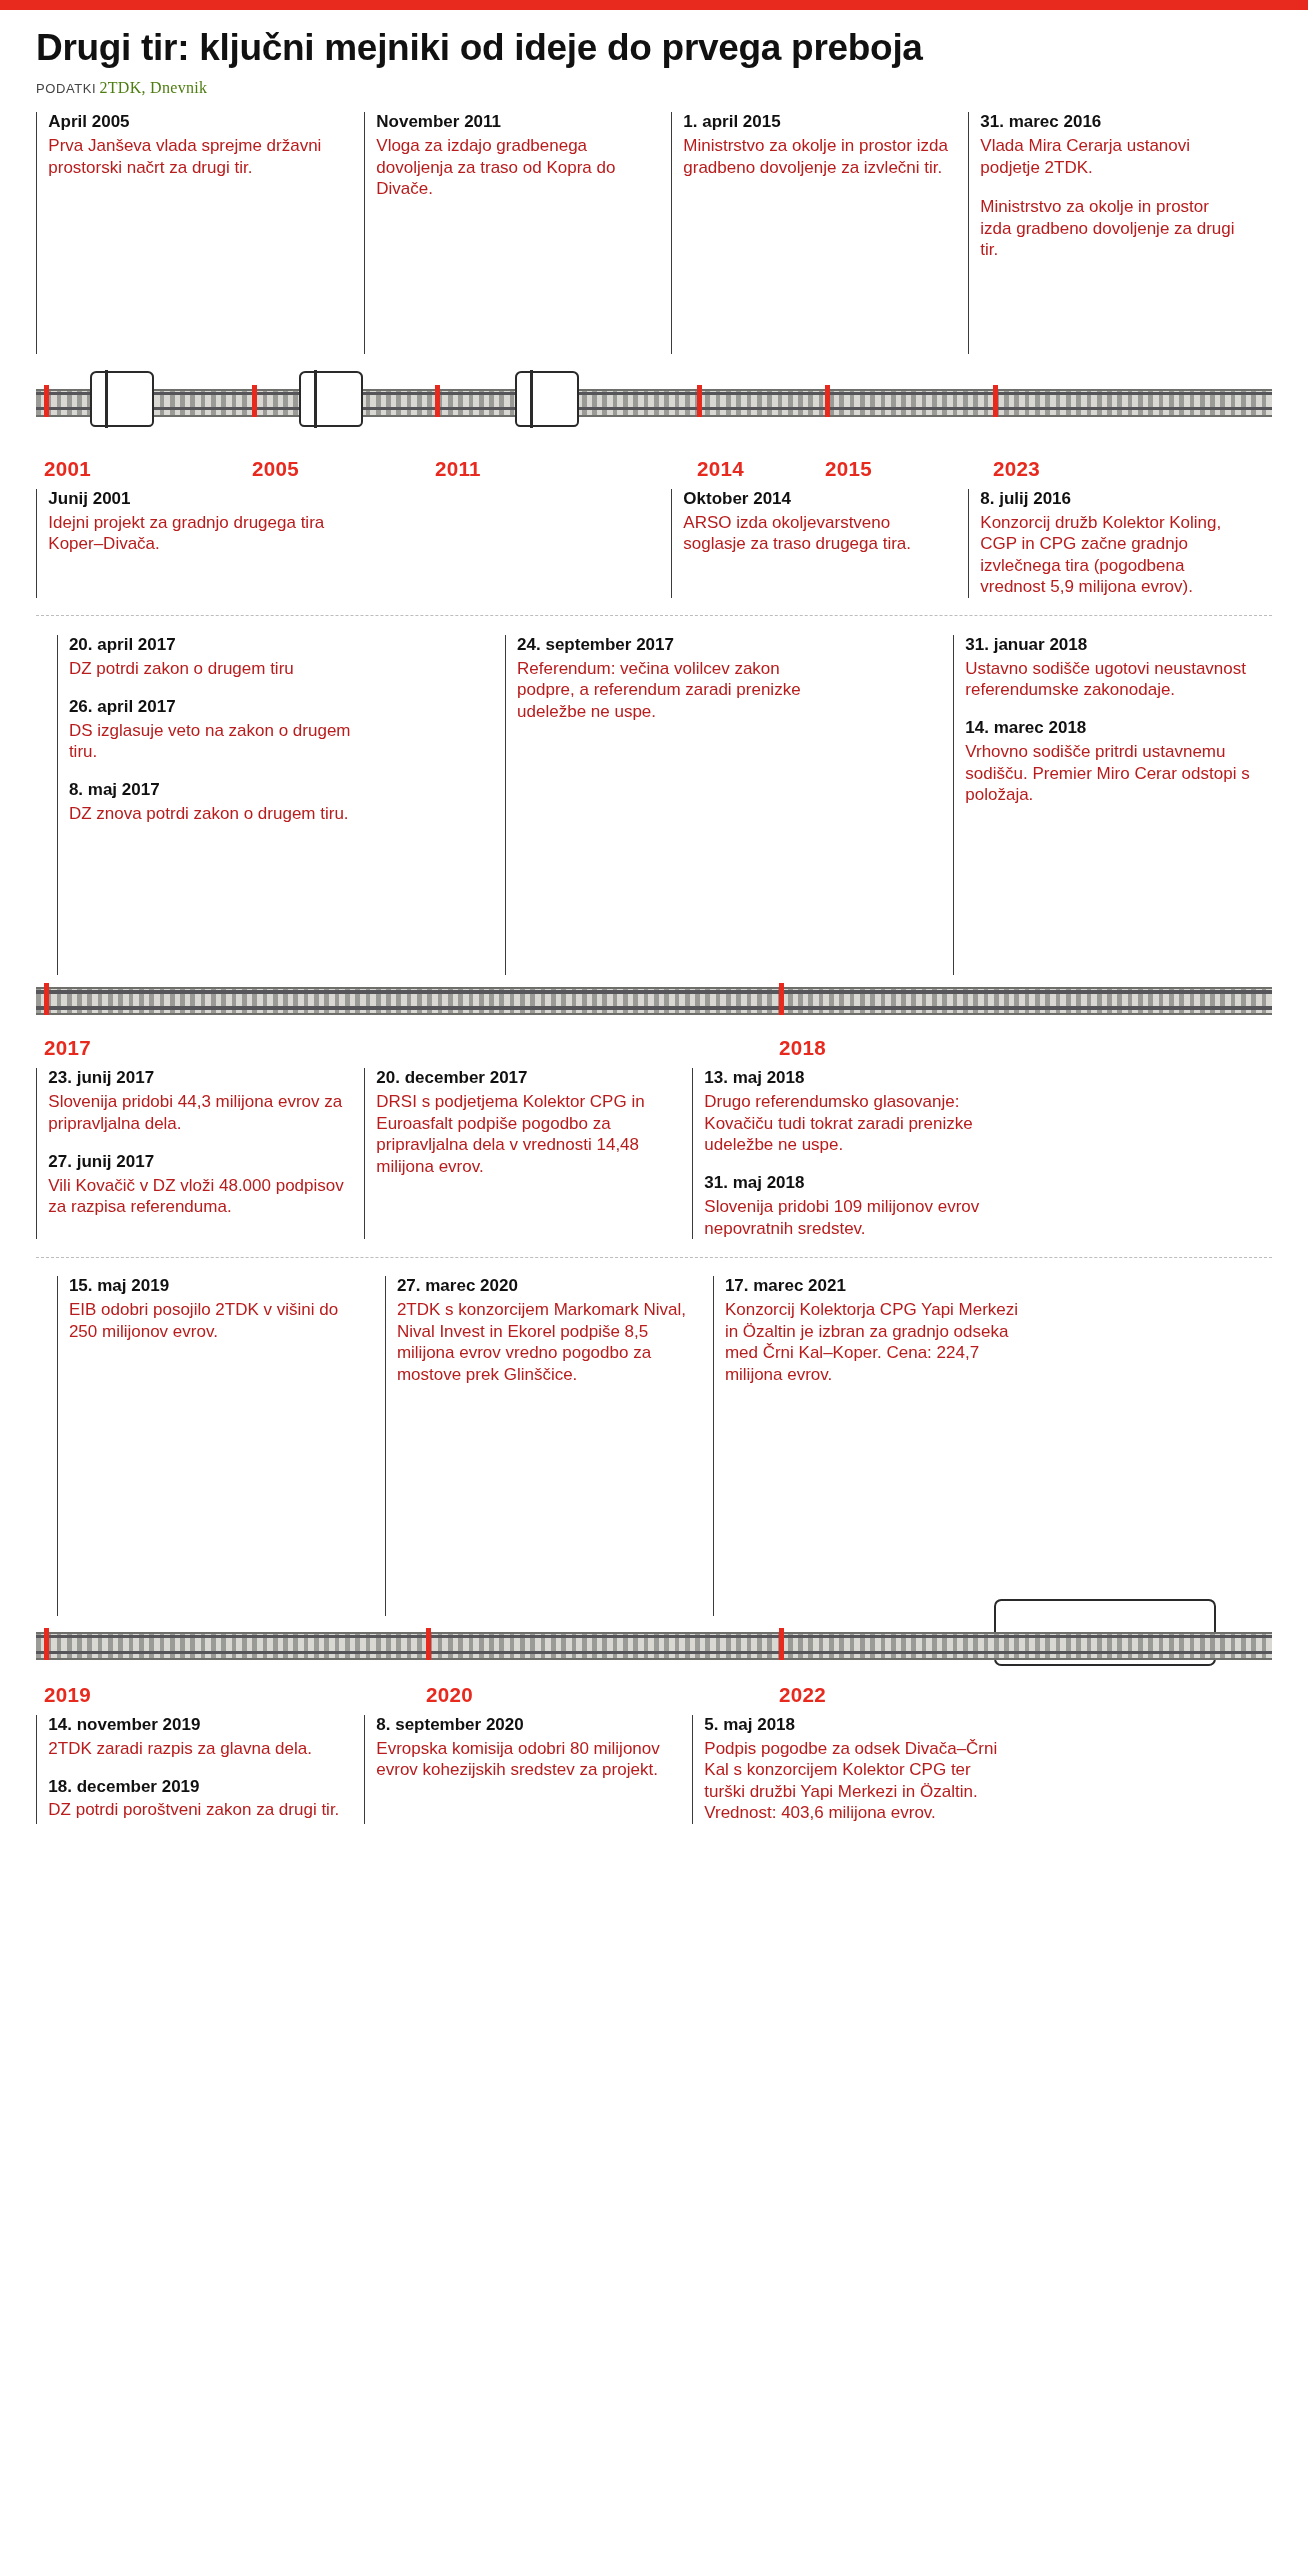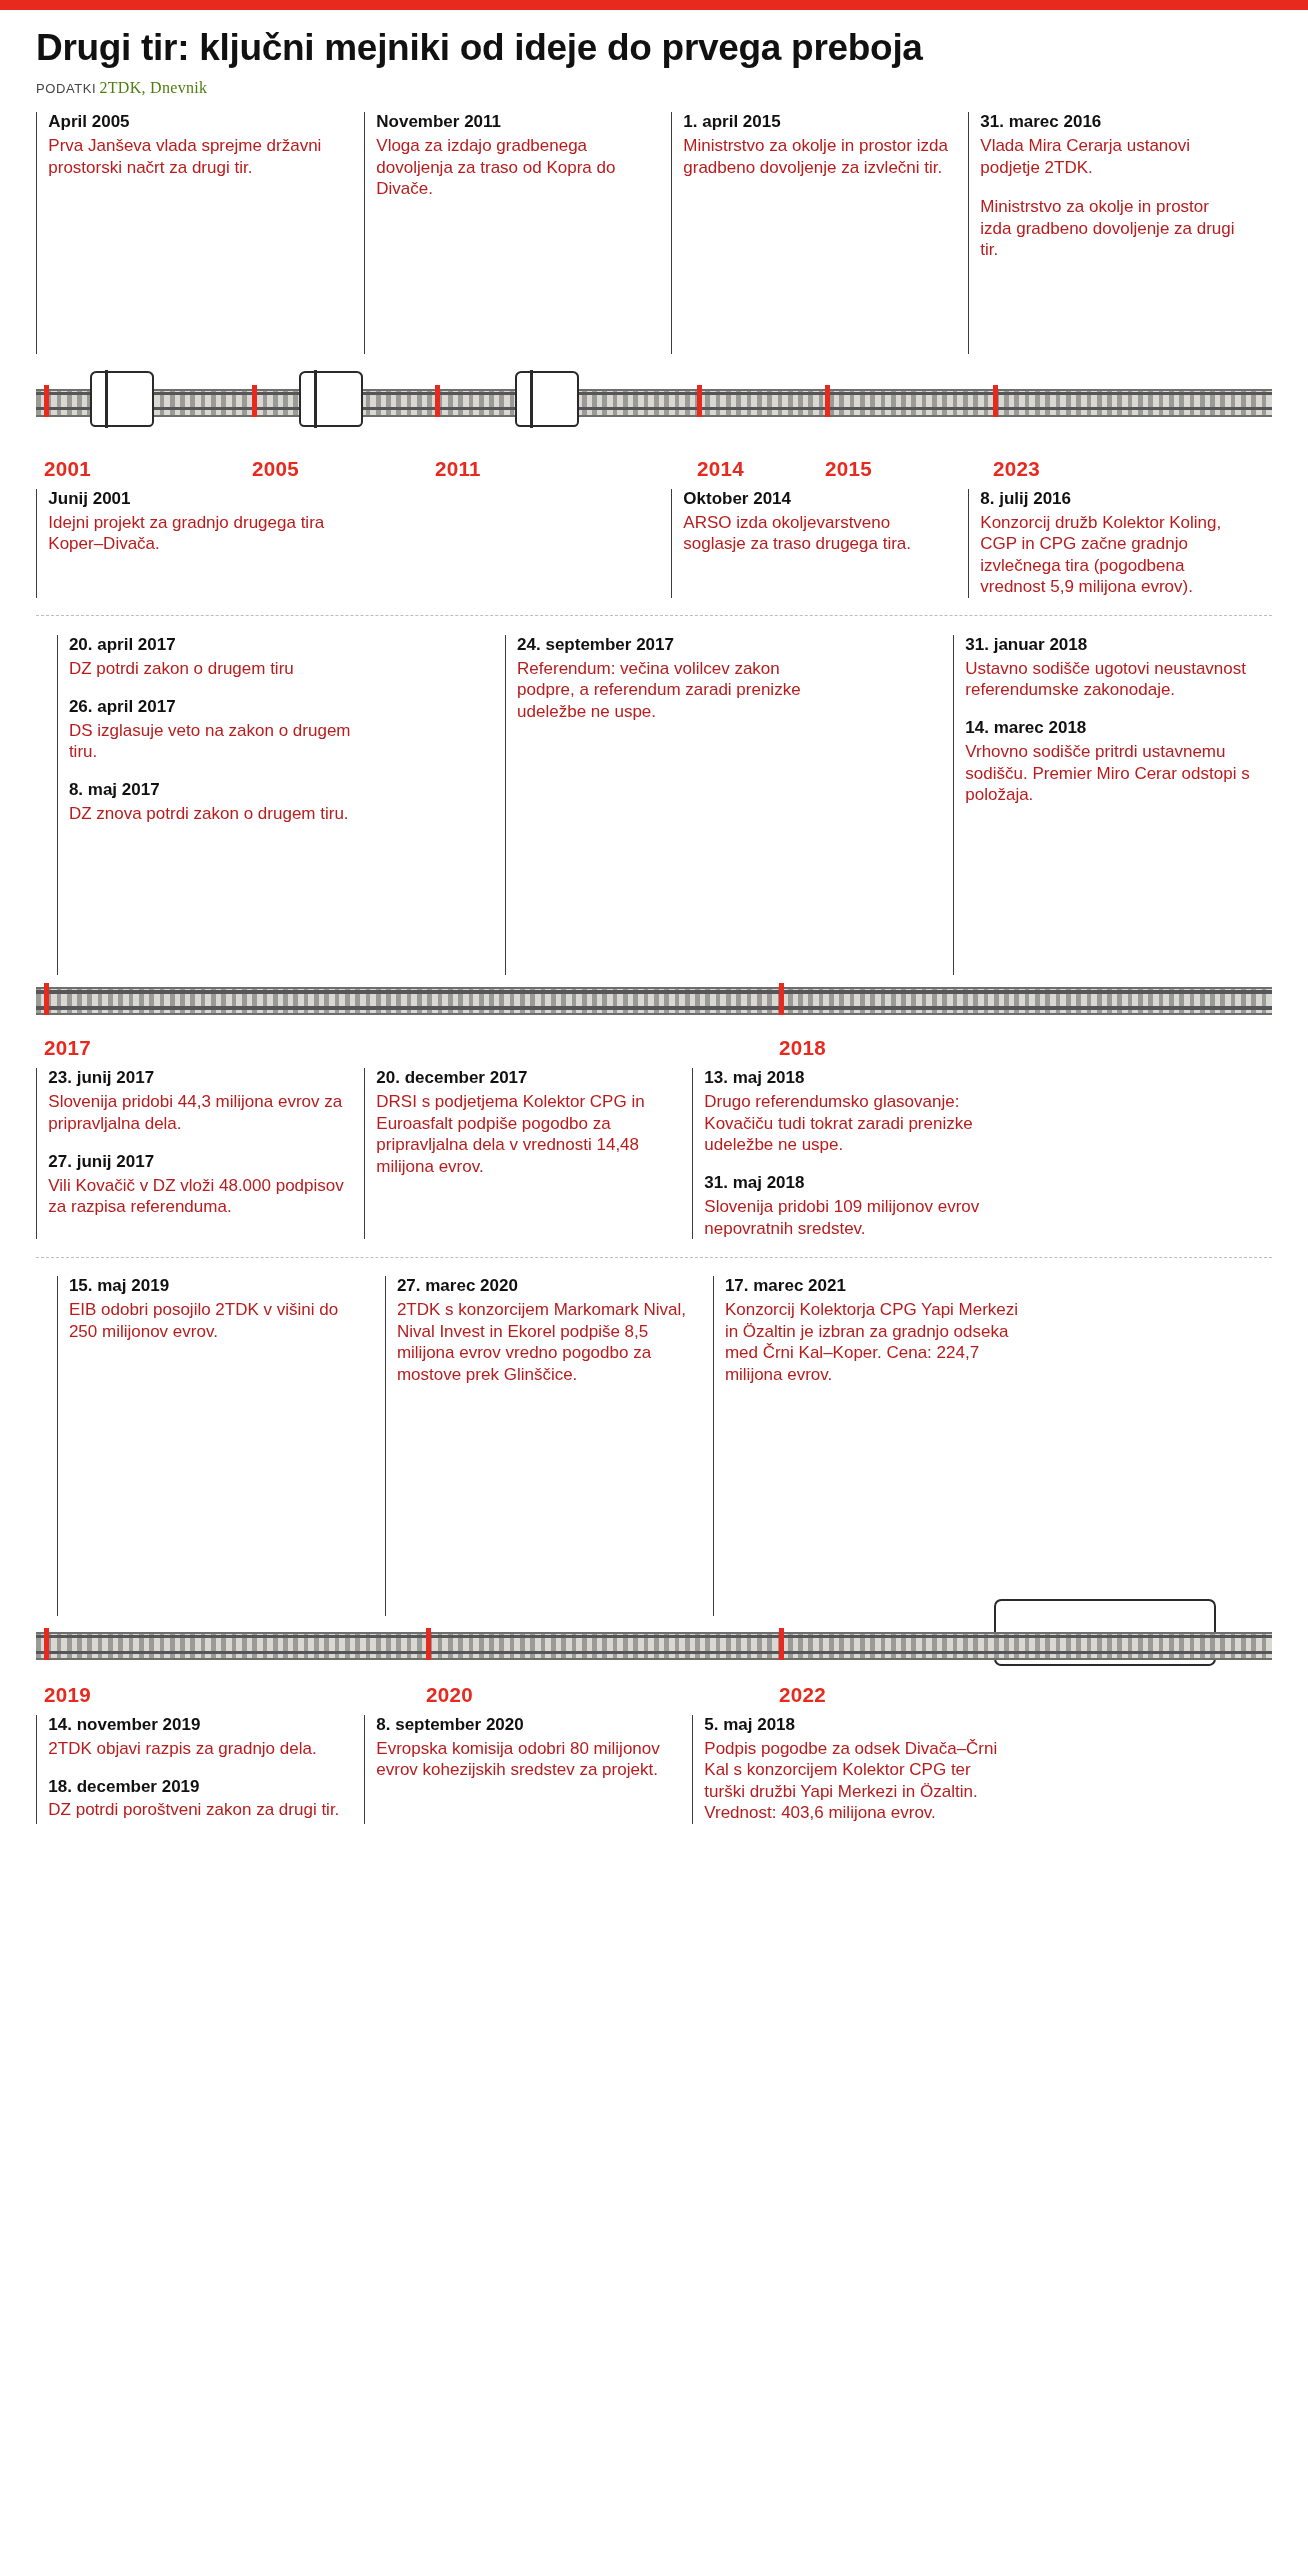--- a/index.html
+++ b/index.html
@@ -410,21 +410,21 @@
     <span class="yr" style="left:44px;">2019</span>
     <span class="yr" style="left:426px;">2020</span>
     <span class="yr" style="left:779px;">2022</span>
   </div>
 
   <div class="band">
     <div class="below">
       <div class="col rule" style="width:328px;">
         <div class="ev">
           <div class="d">14. november 2019</div>
-          <div class="t">2TDK objavi razpis za gradnjo dela.</div>
+          <div class="t">2TDK zaradi razpis za glavna dela.</div>
         </div>
         <div class="ev">
           <div class="d">18. december 2019</div>
           <div class="t">DZ potrdi poroštveni zakon za drugi tir.</div>
         </div>
       </div>
       <div class="col rule" style="width:328px;">
         <div class="ev">
           <div class="d">8. september 2020</div>
           <div class="t">Evropska komisija odobri 80 milijonov evrov kohezijskih sredstev za projekt.</div>

